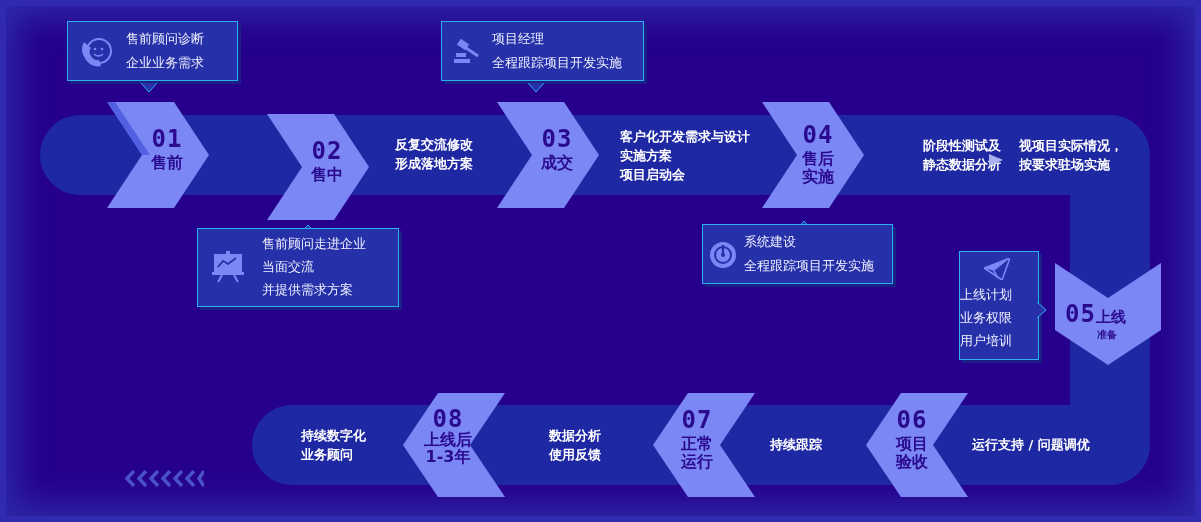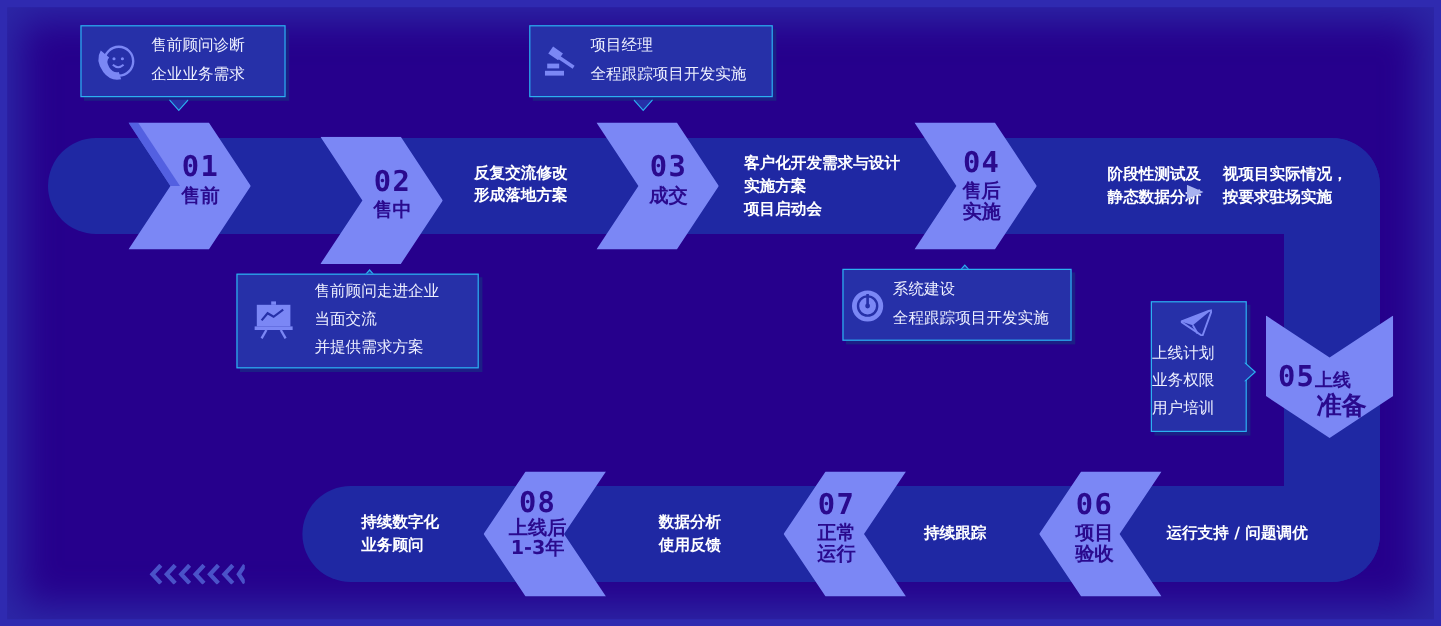--- a/index.html
+++ b/index.html
@@ -85,21 +85,21 @@
     <span class="name">实施</span>
   </div>
 </div>
 
 <div class="chev" style="left:1055px; top:263px; width:106px; height:102px;padding-left:48px;">
   <svg width="106" height="102">
     <polygon points="0,0 53,35 106,0 106,67 53,102 0,67" fill="#7b87f5"></polygon>
   </svg>
   <div class="label" style="left:10px; top:38px; width:92px; text-align:left;">
     <span class="num" style="display:inline;">05</span><span class="name" style="display:inline; font-size:15px;">上线</span>
-    <span class="name" style="padding-left:32px; font-size:21px;font-family:Liberation Mono, monospace;">准备</span>
+    <span class="name" style="padding-left:32px; font-size:10px;">准备</span>
   </div>
 </div>
 
 <div class="chev" style="left:866px; top:393px; width:102px; height:104px;">
   <svg width="102" height="104">
     <polygon points="35,0 102,0 67,52 102,104 35,104 0,52" fill="#7b87f5"></polygon>
   </svg>
   <div class="label" style="left:16px; top:14px; width:60px;">
     <span class="num">06</span>
     <span class="name">项目</span>

